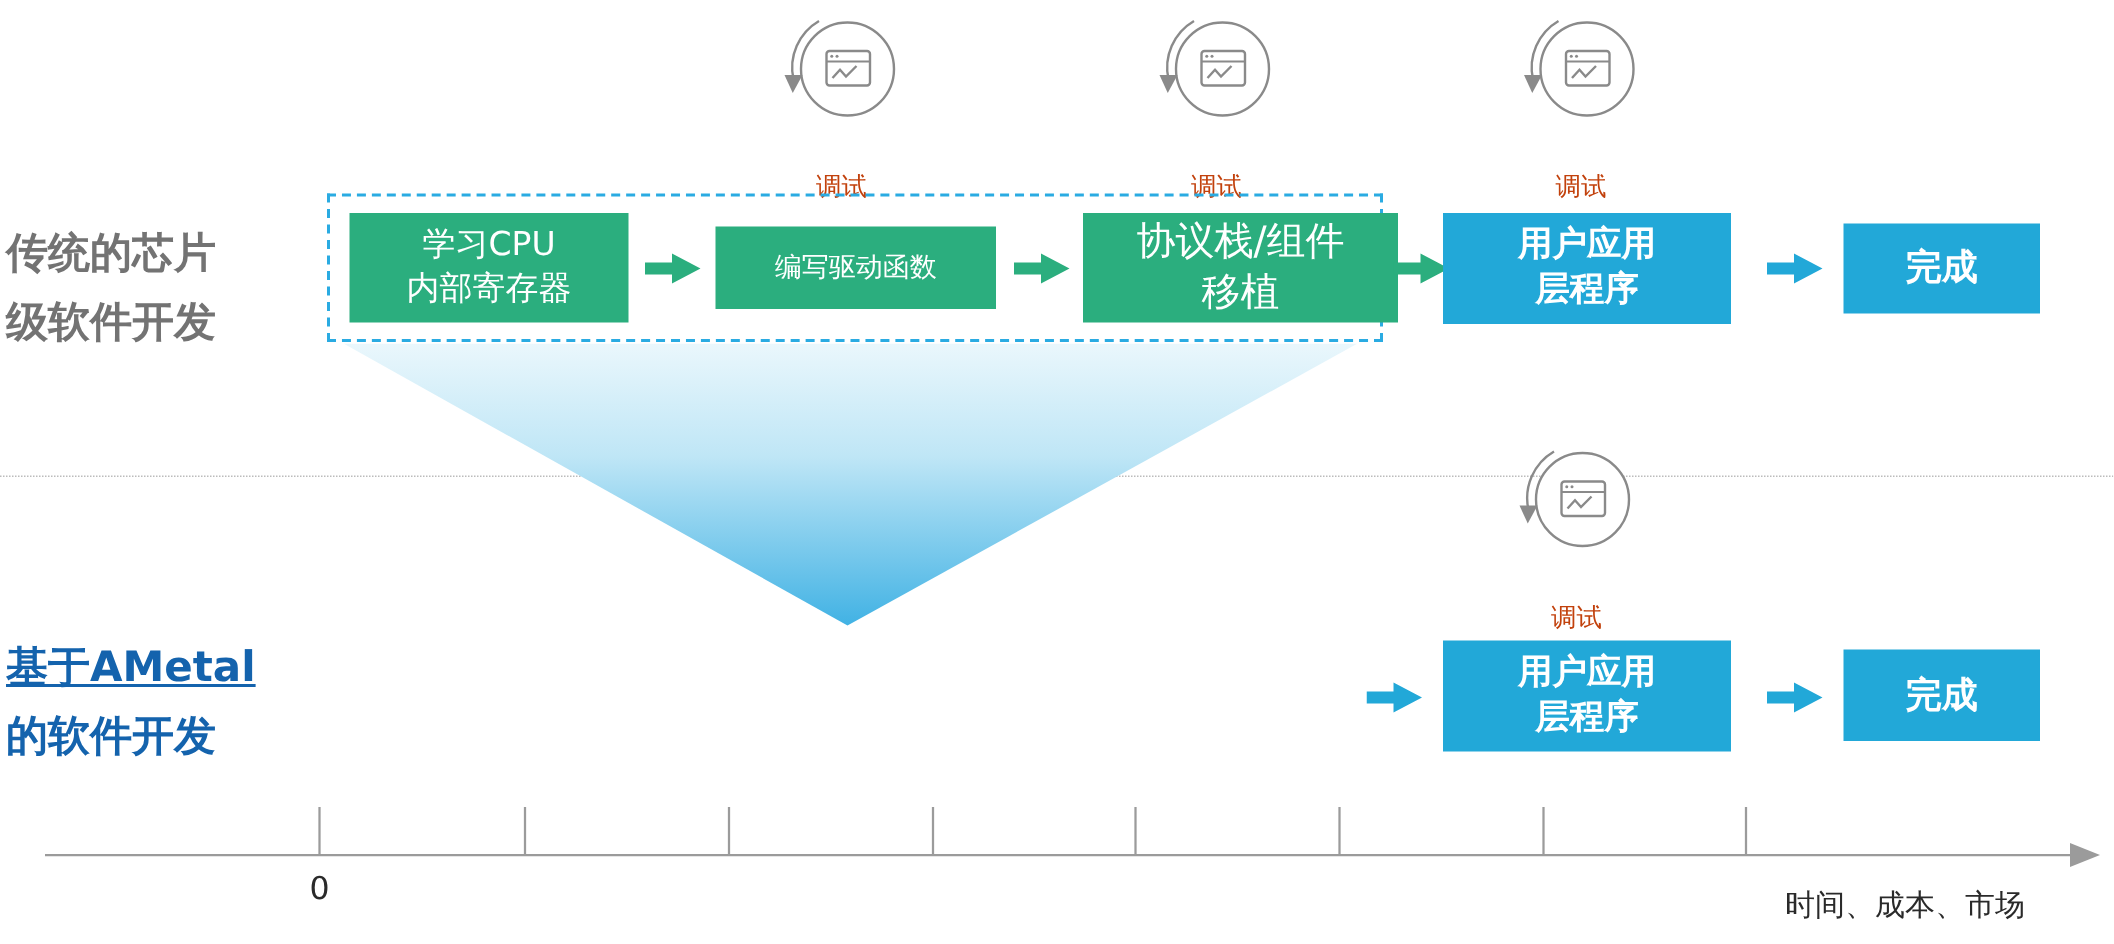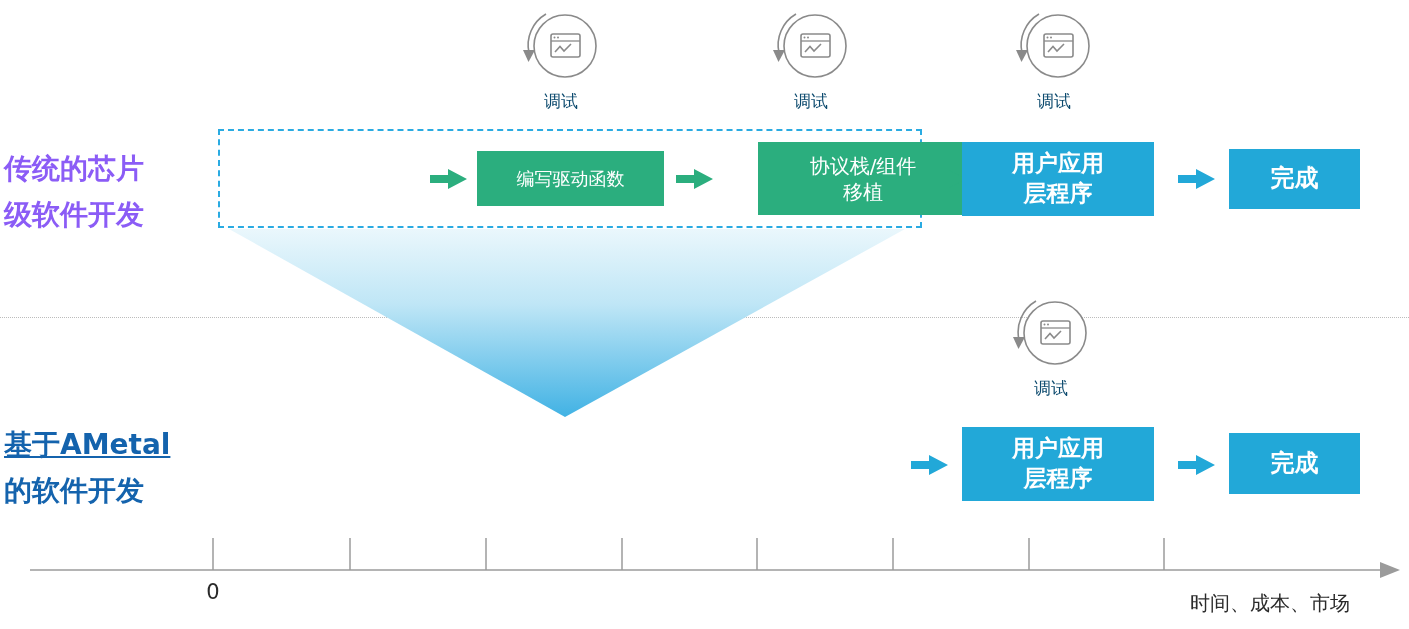--- a/index.html
+++ b/index.html
@@ -8,26 +8,26 @@
     font-family:"DejaVu Sans","Liberation Sans",sans-serif;overflow:hidden;
   }
   .abs{position:absolute;}
   .box{
     display:flex;align-items:center;justify-content:center;text-align:center;
     color:#ffffff;white-space:pre-line;line-height:1.3;box-sizing:border-box;
   }
   .green{background:#2bae7e;}
   .blue{background:#22a8d8;font-weight:bold;}
   .side-label{font-weight:bold;font-size:28px;line-height:46px;white-space:pre-line;}
-  .side-label-green{color:#8b5cf6;}
+  .side-label-green{color:#737373;}
   .side-label-blue{color:#1463ad;}
   .dashed-box{border:2px dashed #2aabe2;box-sizing:border-box;}
   .dotted-line{border-top:1px dotted #bcbcbc;height:0;}
   .debug{width:86px;text-align:center;}
-  .debug-label{font-size:17px;color:#0c4a6e;margin-top:0;}
+  .debug-label{font-size:17px;color:#c2410c;margin-top:23px;}
   .axis-text{font-size:21px;color:#2a2a2a;}
 </style>
 </head>
 <body>
 
 <div class="canvas">
 
   <div class="side-label side-label-green abs" style="left:4px;top:146px;">传统的芯片
 级软件开发</div>
 
@@ -68,32 +68,34 @@
         <circle cx="40" cy="31.5" r="1" fill="#8a8a8a"></circle>
       <polyline points="37,46 42,40.5 46,45 53,38" fill="none" stroke="#8a8a8a" stroke-width="1.6"></polyline>
       <path d="M28,8 A36,36 0 0 0 11,47" fill="none" stroke="#8a8a8a" stroke-width="1.6"></path>
       <polygon points="5,44 17,44 10.5,56" fill="#8a8a8a"></polygon>
     </svg>
     <div class="debug-label">调试</div>
   </div>
 
   <div class="dashed-box abs" style="left:218px;top:129px;width:704px;height:99px;"></div>
 
+  <div class="box green abs" style="left:233px;top:142px;width:186px;height:73px;font-size:22px;">学习CPU
+内部寄存器</div>
 
   <svg class="abs" style="left:430px;top:166px;" width="38" height="26" viewBox="0 0 38 26">
     <polygon points="0,9 18,9 18,3 37,13 18,23 18,17 0,17" fill="#2bae7e"></polygon>
   </svg>
 
   <div class="box green abs" style="left:477px;top:151px;width:187px;height:55px;font-size:18px;">编写驱动函数</div>
 
   <svg class="abs" style="left:676px;top:166px;" width="38" height="26" viewBox="0 0 38 26">
     <polygon points="0,9 18,9 18,3 37,13 18,23 18,17 0,17" fill="#2bae7e"></polygon>
   </svg>
 
-  <div class="box green abs" style="left:722px;top:142px;width:210px;height:73px;font-size:20px;margin-left:36px;">协议栈/组件
+  <div class="box green abs" style="left:722px;top:142px;width:210px;height:73px;font-size:26px;">协议栈/组件
 移植</div>
 
   <svg class="abs" style="left:929px;top:166px;" width="38" height="26" viewBox="0 0 38 26">
     <polygon points="0,9 18,9 18,3 37,13 18,23 18,17 0,17" fill="#2bae7e"></polygon>
   </svg>
 
   <div class="box blue abs" style="left:962px;top:142px;width:192px;height:74px;font-size:23px;">用户应用
 层程序</div>
 
   <svg class="abs" style="left:1178px;top:166px;" width="38" height="26" viewBox="0 0 38 26">

